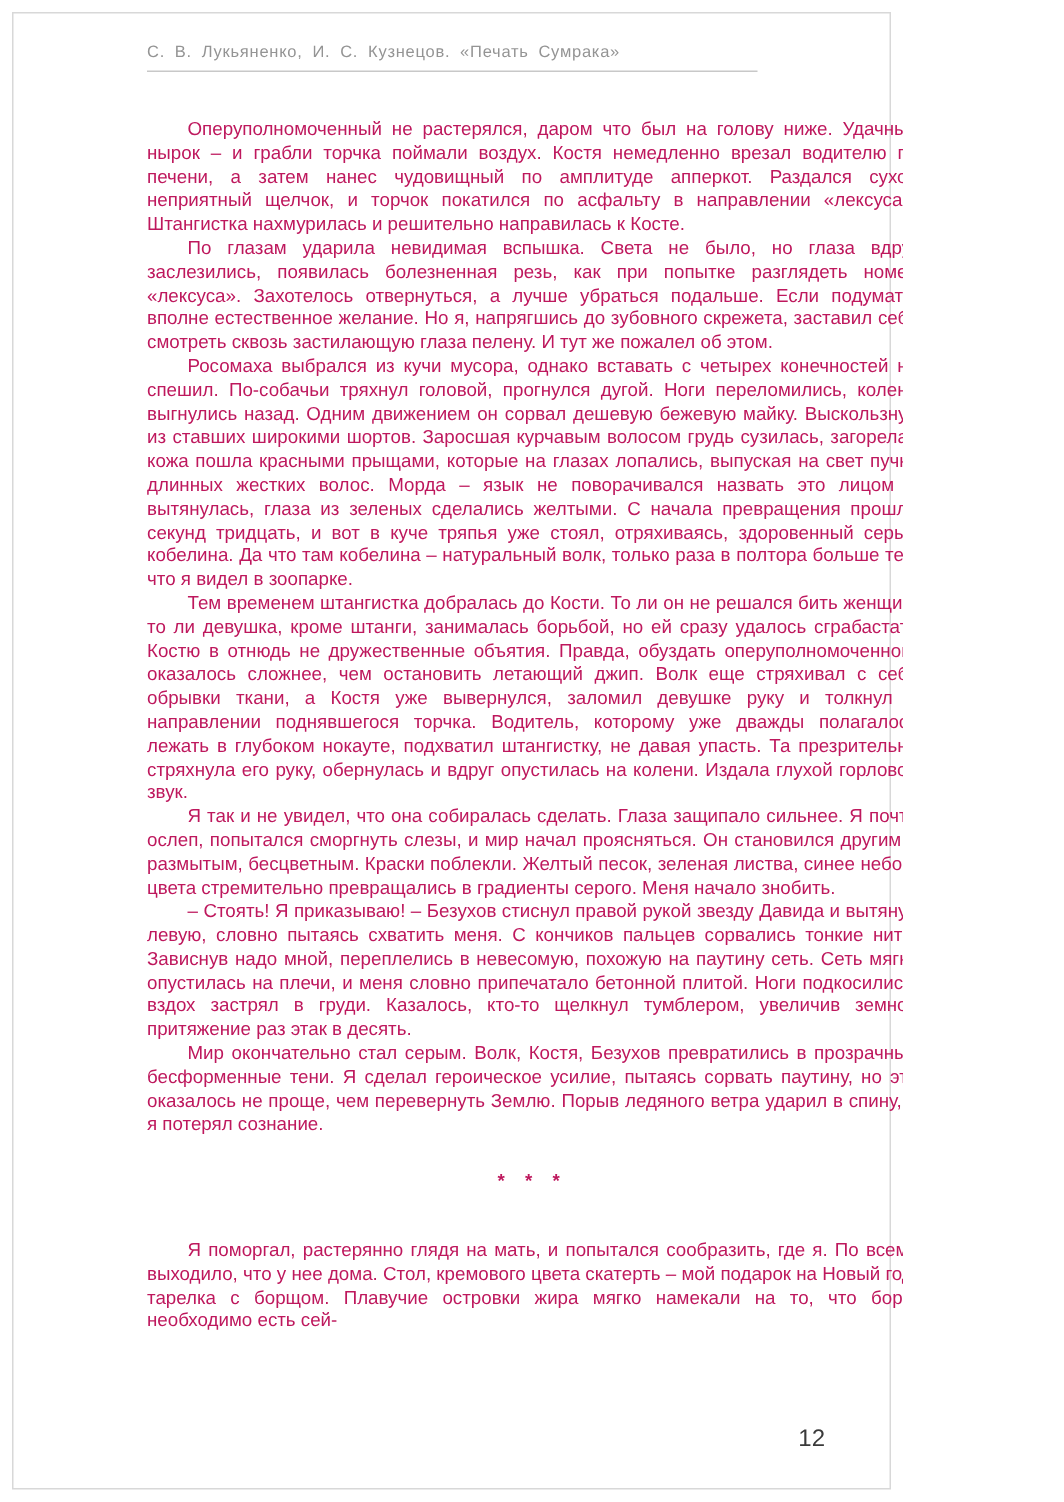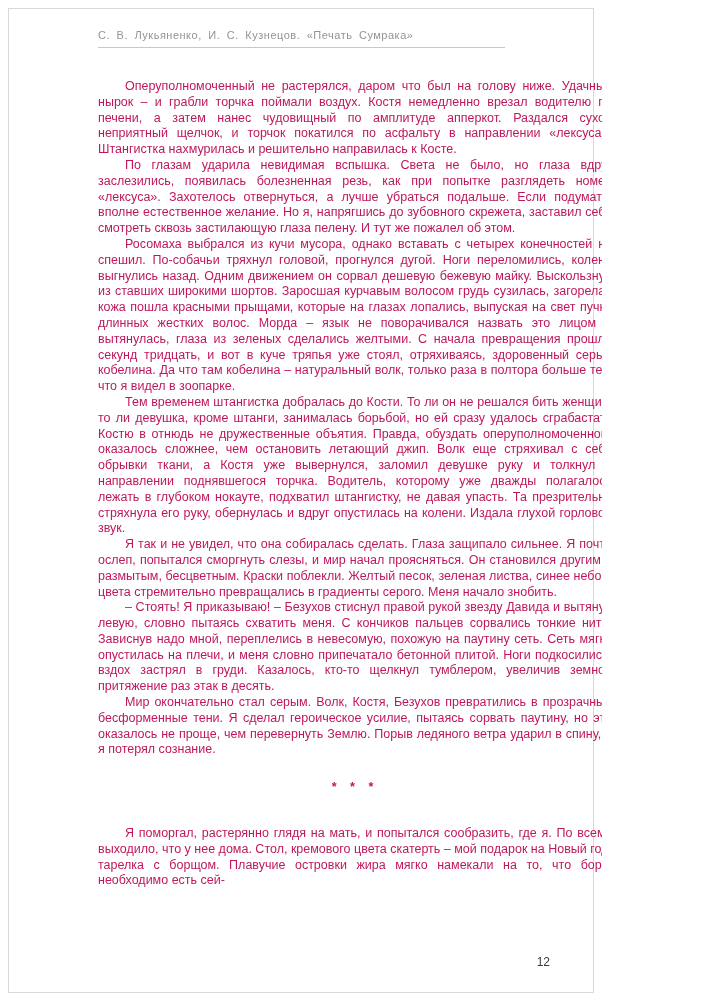--- a/index.html
+++ b/index.html
@@ -66,21 +66,21 @@
     text-align: center;
     font-weight: bold;
     letter-spacing: 5px;
     margin: 22px 0 30px 0;
   }
   .page-number {
     position: absolute;
     right: 52px;
     bottom: 32px;
     color: #3a3a3a;
-    font-size: 12px;
+    font-size: 16px;
   }
 </style>
 </head>
 <body>
 
 <div class="page">
 
   <div class="page-frame"></div>
 
   <div class="running-header">С. В. Лукьяненко, И. С. Кузнецов. «Печать Сумрака»</div>

